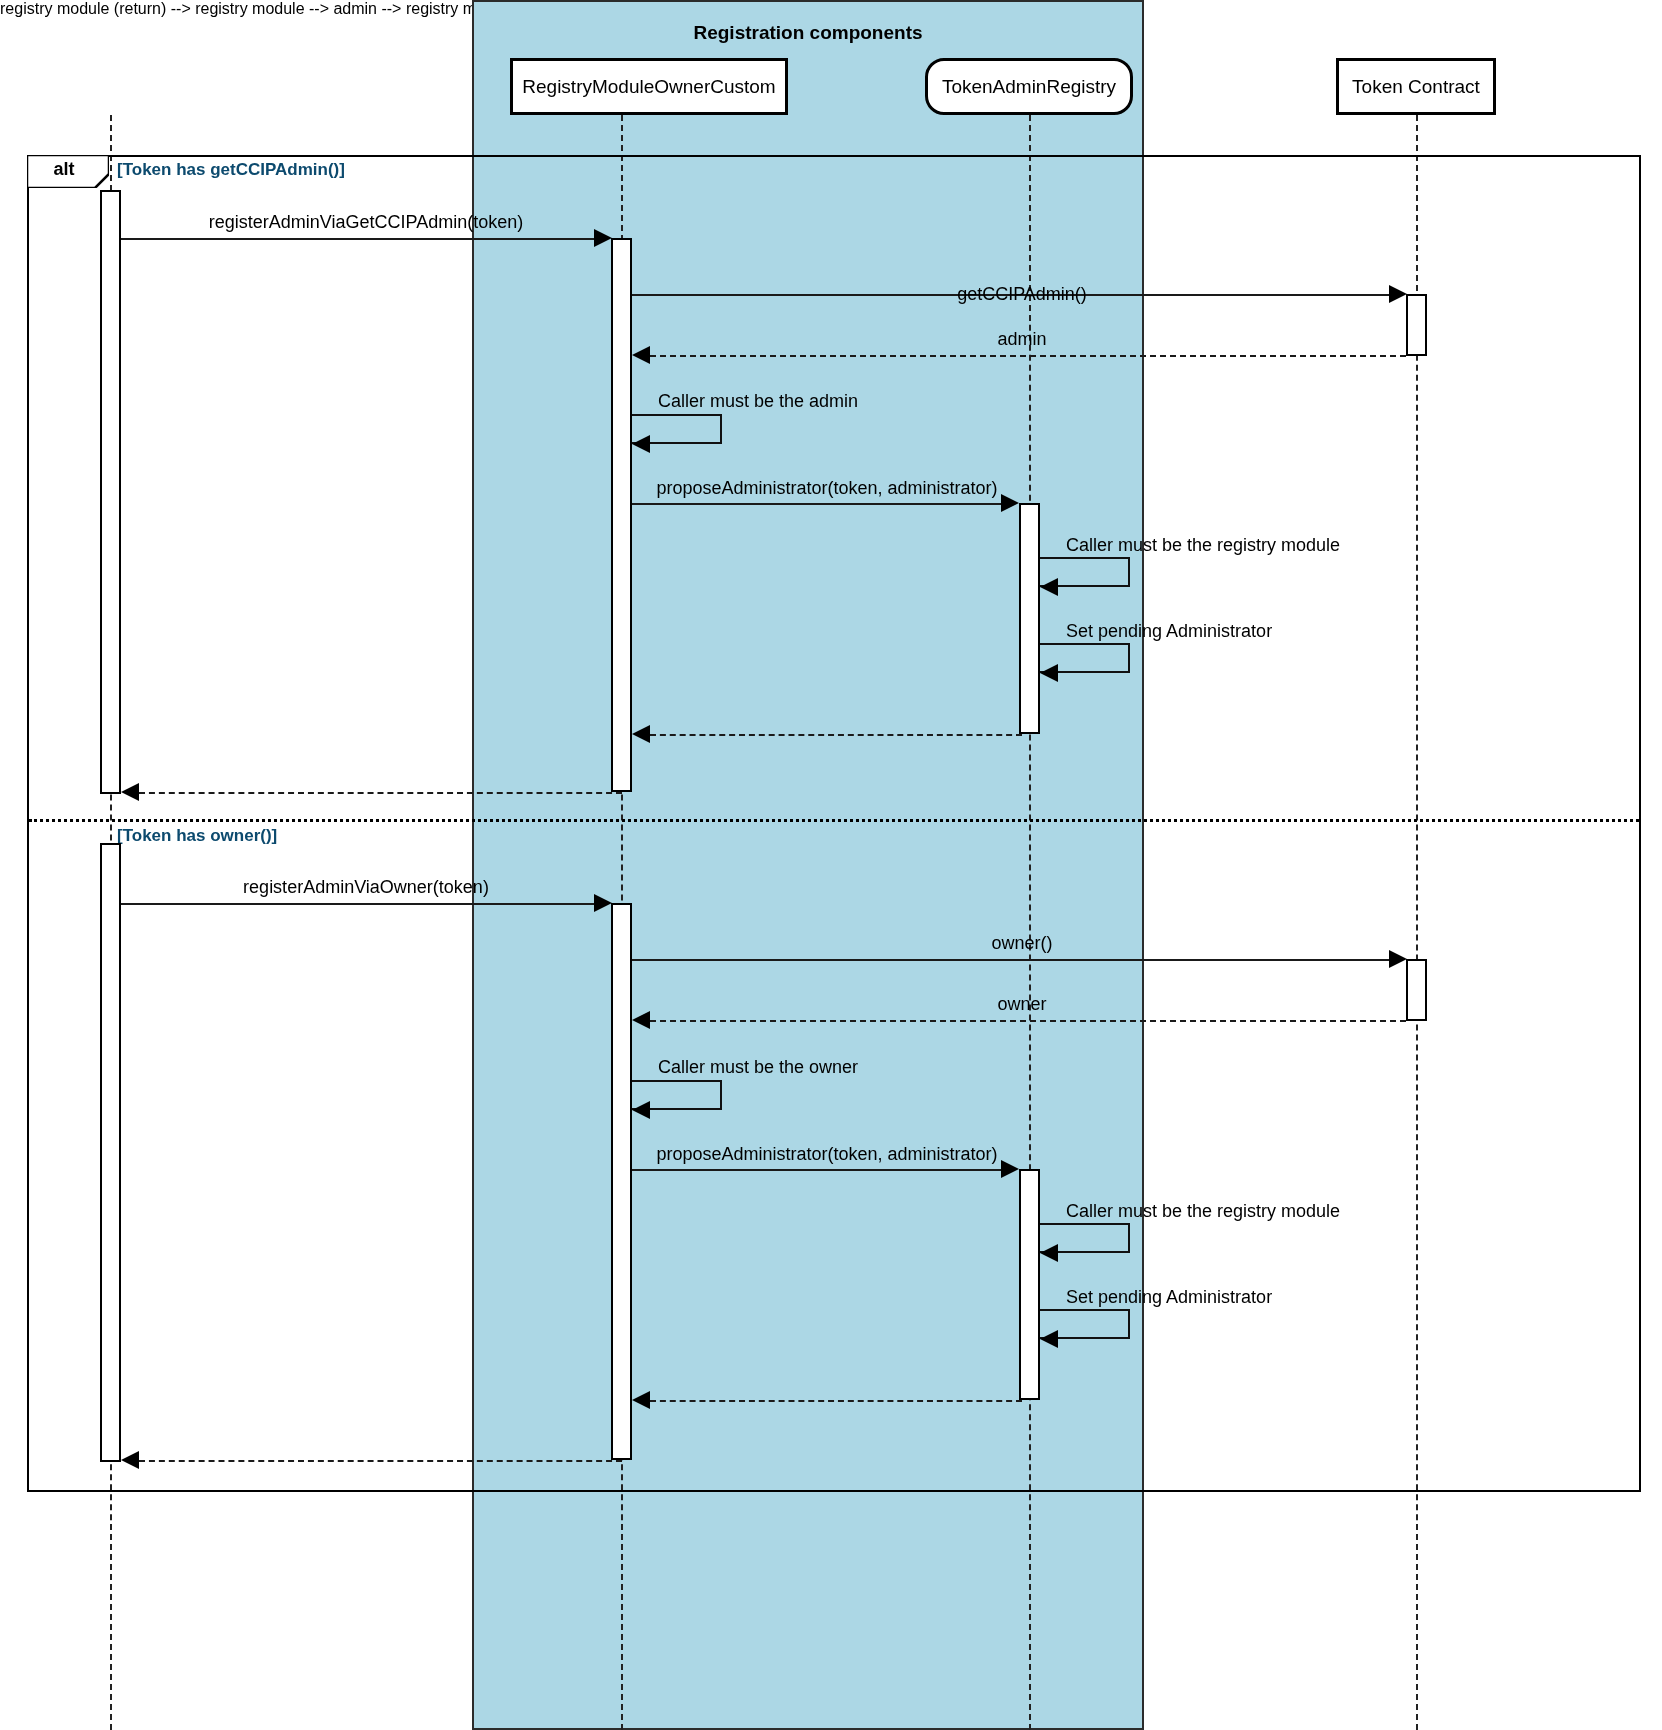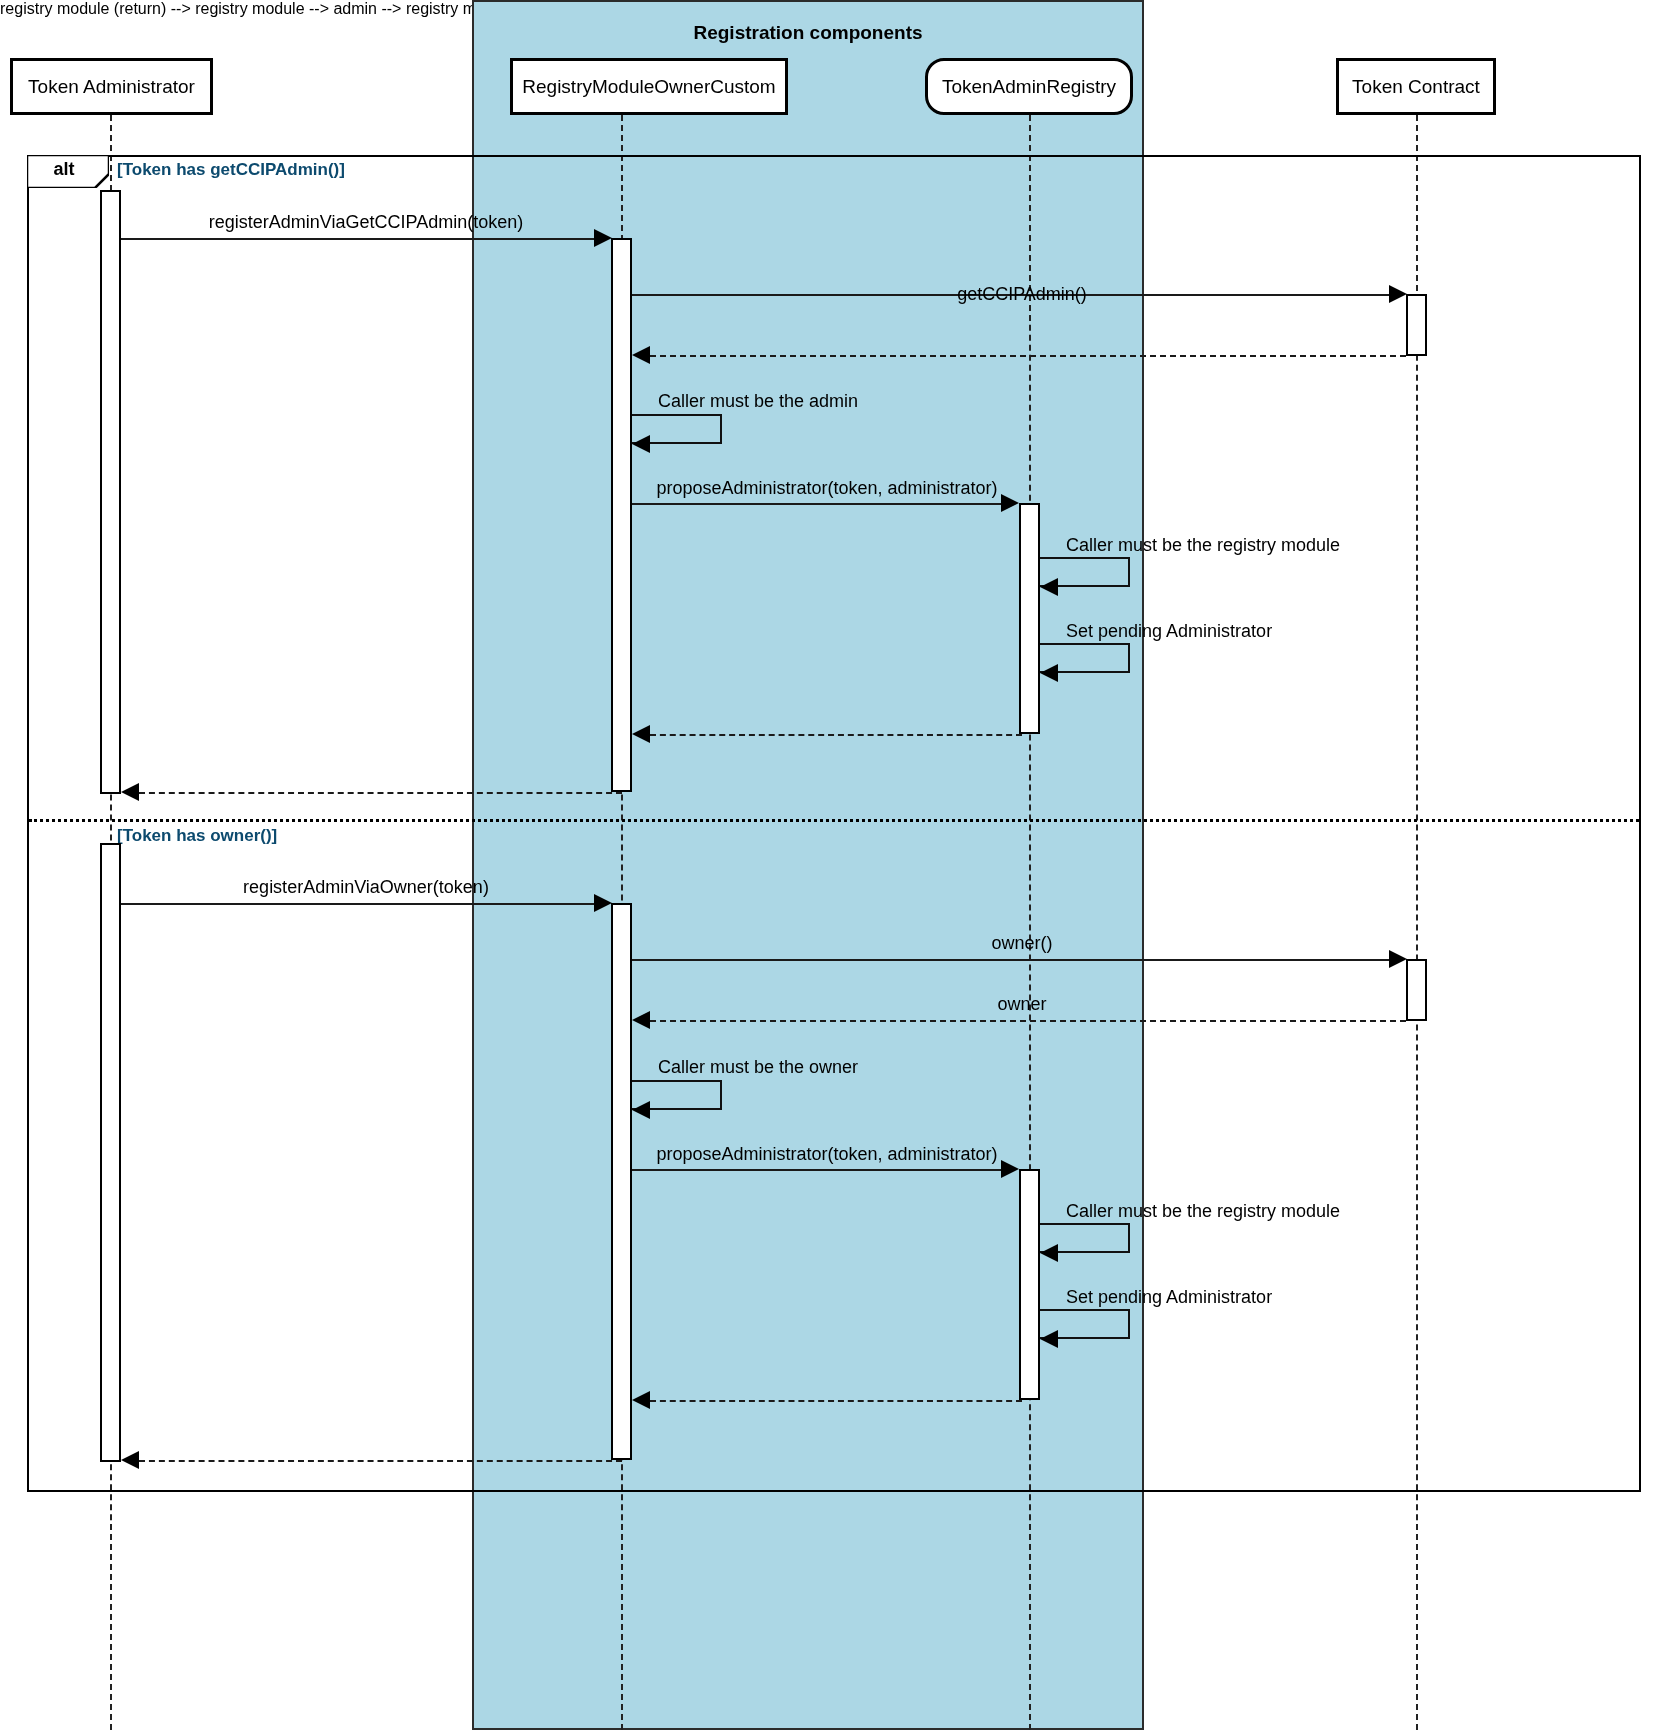--- a/index.html
+++ b/index.html
@@ -73,23 +73,20 @@
   
   <div class="guard" style="left:117px;top:160px;">[Token has getCCIPAdmin()]</div>
 
   
   <div class="divider" style="left:29px;top:819px;width:1610px;"></div>
 
   
   <div class="guard" style="left:117px;top:826px;">[Token has owner()]</div>
 
   
-  <div class="part" style="left:10px;top:58px;width:203px;height:57px;">
-    <span>Token Administrator</span>
-  </div>
 
   <div class="part" style="left:482px;top:58px;width:278px;height:57px;margin-left:28px;">
     <span>RegistryModuleOwnerCustom</span>
   </div>
 
   <div class="part" style="left:925px;top:58px;width:208px;height:57px;border-radius:19px;">
     <span>TokenAdminRegistry</span>
   </div>
 
   <div class="part" style="left:1336px;top:58px;width:160px;height:57px;">
@@ -125,20 +122,21 @@
   <div class="msg-label" style="left:121px;top:212px;width:490px;text-align:center;">registerAdminViaGetCCIPAdmin(token)</div>
 
   
   <div class="msg" style="left:632px;top:294px;width:757px;"></div>
   <div class="arrowhead arrow-right" style="left:1389px;top:285px;"></div>
   <div class="msg-label" style="left:632px;top:284px;width:780px;text-align:center;">getCCIPAdmin()</div>
 
    registry module (return) --&gt;
   <div class="msg dashed" style="left:650px;top:355px;width:756px;"></div>
   <div class="arrowhead arrow-left" style="left:632px;top:346px;"></div>
+  <div class="msg-label" style="left:632px;top:329px;width:780px;text-align:center;">admin</div>
 
   
   <div class="selfmsg" style="left:632px;top:414px;width:90px;height:30px;"></div>
   <div class="arrowhead arrow-left" style="left:632px;top:435px;"></div>
   <div class="msg-label" style="left:658px;top:391px;">Caller must be the admin</div>
 
   
   <div class="msg" style="left:632px;top:503px;width:369px;"></div>
   <div class="arrowhead arrow-right" style="left:1001px;top:494px;"></div>
   <div class="msg-label" style="left:632px;top:478px;width:390px;text-align:center;">proposeAdministrator(token, administrator)</div>

